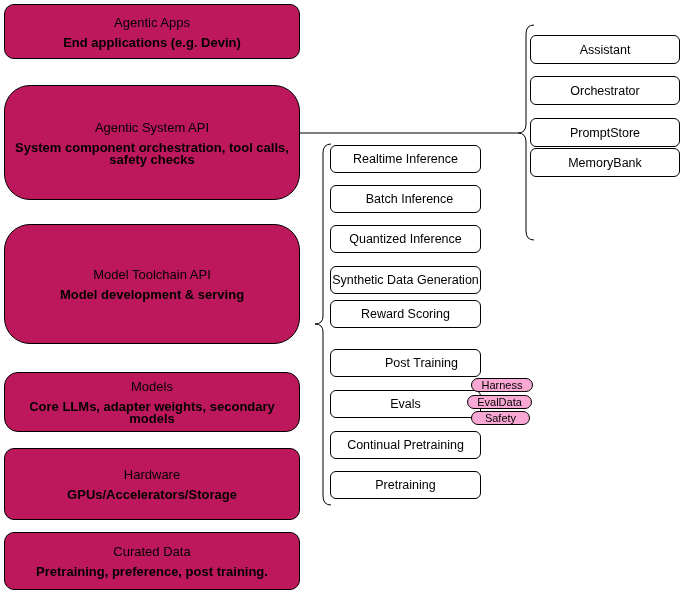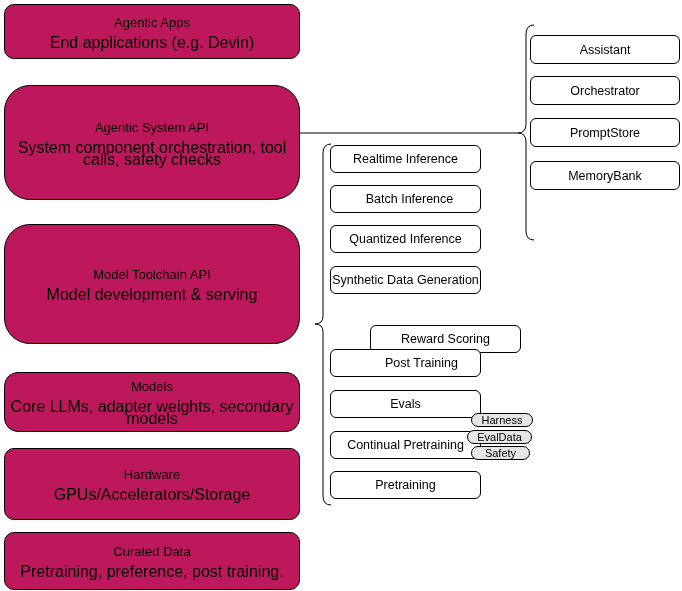--- a/index.html
+++ b/index.html
@@ -27,49 +27,48 @@
     box-sizing: border-box;
     display: flex;
     flex-direction: column;
     align-items: center;
     justify-content: center;
     gap: 7px;
     text-align: center;
     z-index: 2;
   }
   .lbox .title { font-size: 13px; line-height: 15px; }
-  .lbox .subtitle { font-size: 16px; line-height: 12px; }
+  .lbox .subtitle { font-size: 13px; line-height: 12px; font-weight: bold; }
   .mbox, .rbox {
     position: absolute;
     border: 1px solid #000000;
     background: #ffffff;
     border-radius: 6px;
     box-sizing: border-box;
     display: flex;
     align-items: center;
     justify-content: center;
     font-size: 12.5px;
     white-space: nowrap;
     z-index: 2;
   }
   .mbox { left: 330px; width: 151px; height: 28px; }
   .rbox { left: 530px; width: 150px; height: 29px; }
   .tag {
     position: absolute;
     border: 1px solid #000000;
-    background: #e5e5e5;
+    background: #f9a8d4;
     border-radius: 7px;
     box-sizing: border-box;
     display: flex;
     align-items: center;
     justify-content: center;
     font-size: 11px;
     white-space: nowrap;
     z-index: 3;
-    margin-top: 35px;
   }
 </style>
 </head>
 <body>
 
 <div class="canvas">
 
   <svg class="wires" viewBox="0 0 682 591" fill="none" stroke="#000000" stroke-width="1">
     <path d="M 300 133 L 518 133"></path>
     <path d="M 534 25 Q 526 25 526 34 L 526 124 Q 526 133 518 133 Q 526 133 526 142 L 526 231 Q 526 240 534 240"></path>
@@ -103,28 +102,28 @@
 
   <div class="lbox" style="top:532px;height:58px;border-radius:10px;">
     <div class="title">Curated Data</div>
     <div class="subtitle">Pretraining, preference, post training.</div>
   </div>
 
   <div class="mbox" style="top:145px;">Realtime Inference</div>
   <div class="mbox" style="top:185px;padding-left:8px;">Batch Inference</div>
   <div class="mbox" style="top:225px;">Quantized Inference</div>
   <div class="mbox" style="top:266px;">Synthetic Data Generation</div>
-  <div class="mbox" style="top:325px;margin-left:40px;">Reward Scoring</div>
+  <div class="mbox" style="top:300px;">Reward Scoring</div>
   <div class="mbox" style="top:349px;padding-left:32px;">Post Training</div>
   <div class="mbox" style="top:390px;">Evals</div>
   <div class="mbox" style="top:431px;">Continual Pretraining</div>
   <div class="mbox" style="top:471px;">Pretraining</div>
 
   <div class="tag" style="left:471px;top:378px;width:62px;height:14px;">Harness</div>
   <div class="tag" style="left:467px;top:395px;width:65px;height:14px;">EvalData</div>
   <div class="tag" style="left:471px;top:411px;width:59px;height:14px;">Safety</div>
 
   <div class="rbox" style="top:35px;">Assistant</div>
   <div class="rbox" style="top:76px;">Orchestrator</div>
   <div class="rbox" style="top:118px;">PromptStore</div>
-  <div class="rbox" style="top:161px;">MemoryBank</div>
+  <div class="rbox" style="top:148px;">MemoryBank</div>
 
 </div>
 
 </body></html>

